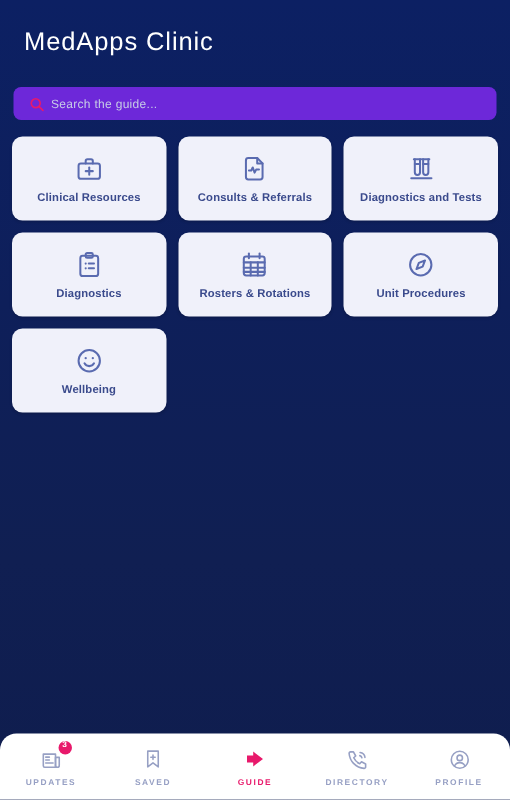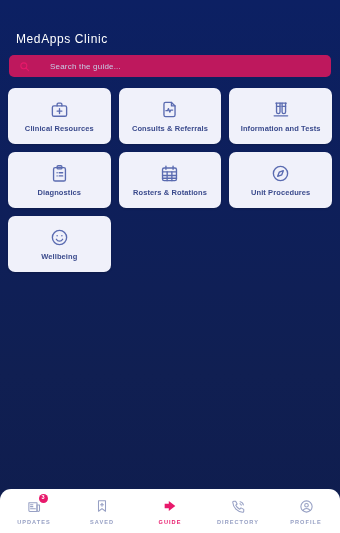--- a/index.html
+++ b/index.html
@@ -13,29 +13,29 @@
     position:relative;
   }
 
   
   #header { padding: 14px 16px 0 16px; }
   #welcome-label {
     color:#b9c1e0; font-size:8px; letter-spacing:2.1px;
     font-weight:700; text-transform:uppercase;
   }
   #clinic-title {
-    color:#ffffff; font-size:12px; font-weight:400;
-    letter-spacing:0.6px; margin-top:18px;
+    color:#ffffff; font-size:17px; font-weight:400;
+    letter-spacing:0.6px; margin-top:4px;
   }
 
   
   #search-bar {
-    margin:9px 9px 0 9px; height:22px;
-    background:#be185d; border-radius:5px;
-    display:flex; align-items:center; padding:0 10px; gap:20px;
+    margin:20px 9px 0 9px; height:22px;
+    background:#6d28d9; border-radius:5px;
+    display:flex; align-items:center; padding:0 10px; gap:4px;
   }
   #search-bar .mag { flex:0 0 auto; display:flex; }
   #search-placeholder {
     color:#c7cde6; font-size:8px; letter-spacing:0.2px;
   }
 
   
   #tile-grid {
     margin:11px 8px 0 8px;
     display:grid; grid-template-columns:1fr 1fr 1fr;
@@ -128,21 +128,21 @@
       <svg width="19" height="19" viewBox="0 0 24 24" fill="none" stroke="#5a6bb0" stroke-width="1.7" stroke-linecap="round" stroke-linejoin="round">
         <path d="M7 4v11a2.2 2.2 0 0 0 4.4 0V4"></path>
           <line x1="6.2" y1="4" x2="12.2" y2="4"></line>
         <line x1="7" y1="8" x2="11.4" y2="8"></line>
         <path d="M14 4v11a2.2 2.2 0 0 0 4.4 0V4"></path>
           <line x1="13.2" y1="4" x2="19.2" y2="4"></line>
         <line x1="14" y1="8" x2="18.4" y2="8"></line>
         <line x1="4" y1="20" x2="21" y2="20"></line>
       </svg>
     </span>
-    <span class="tile-label">Information and Tests</span>
+    <span class="tile-label">Diagnostics and Tests</span>
   </div>
 
 
   <div class="tile">
     <span class="tile-icon">
       <svg width="19" height="19" viewBox="0 0 24 24" fill="none" stroke="#5a6bb0" stroke-width="1.7" stroke-linecap="round" stroke-linejoin="round">
         <rect x="4.5" y="4.5" width="15" height="17" rx="2"></rect>
         <rect x="9" y="2.2" width="6" height="4" rx="1.2"></rect>
         <circle cx="9" cy="11" r="0.9" fill="#5a6bb0" stroke="none"></circle>
         <line x1="11.6" y1="11" x2="16" y2="11"></line>

